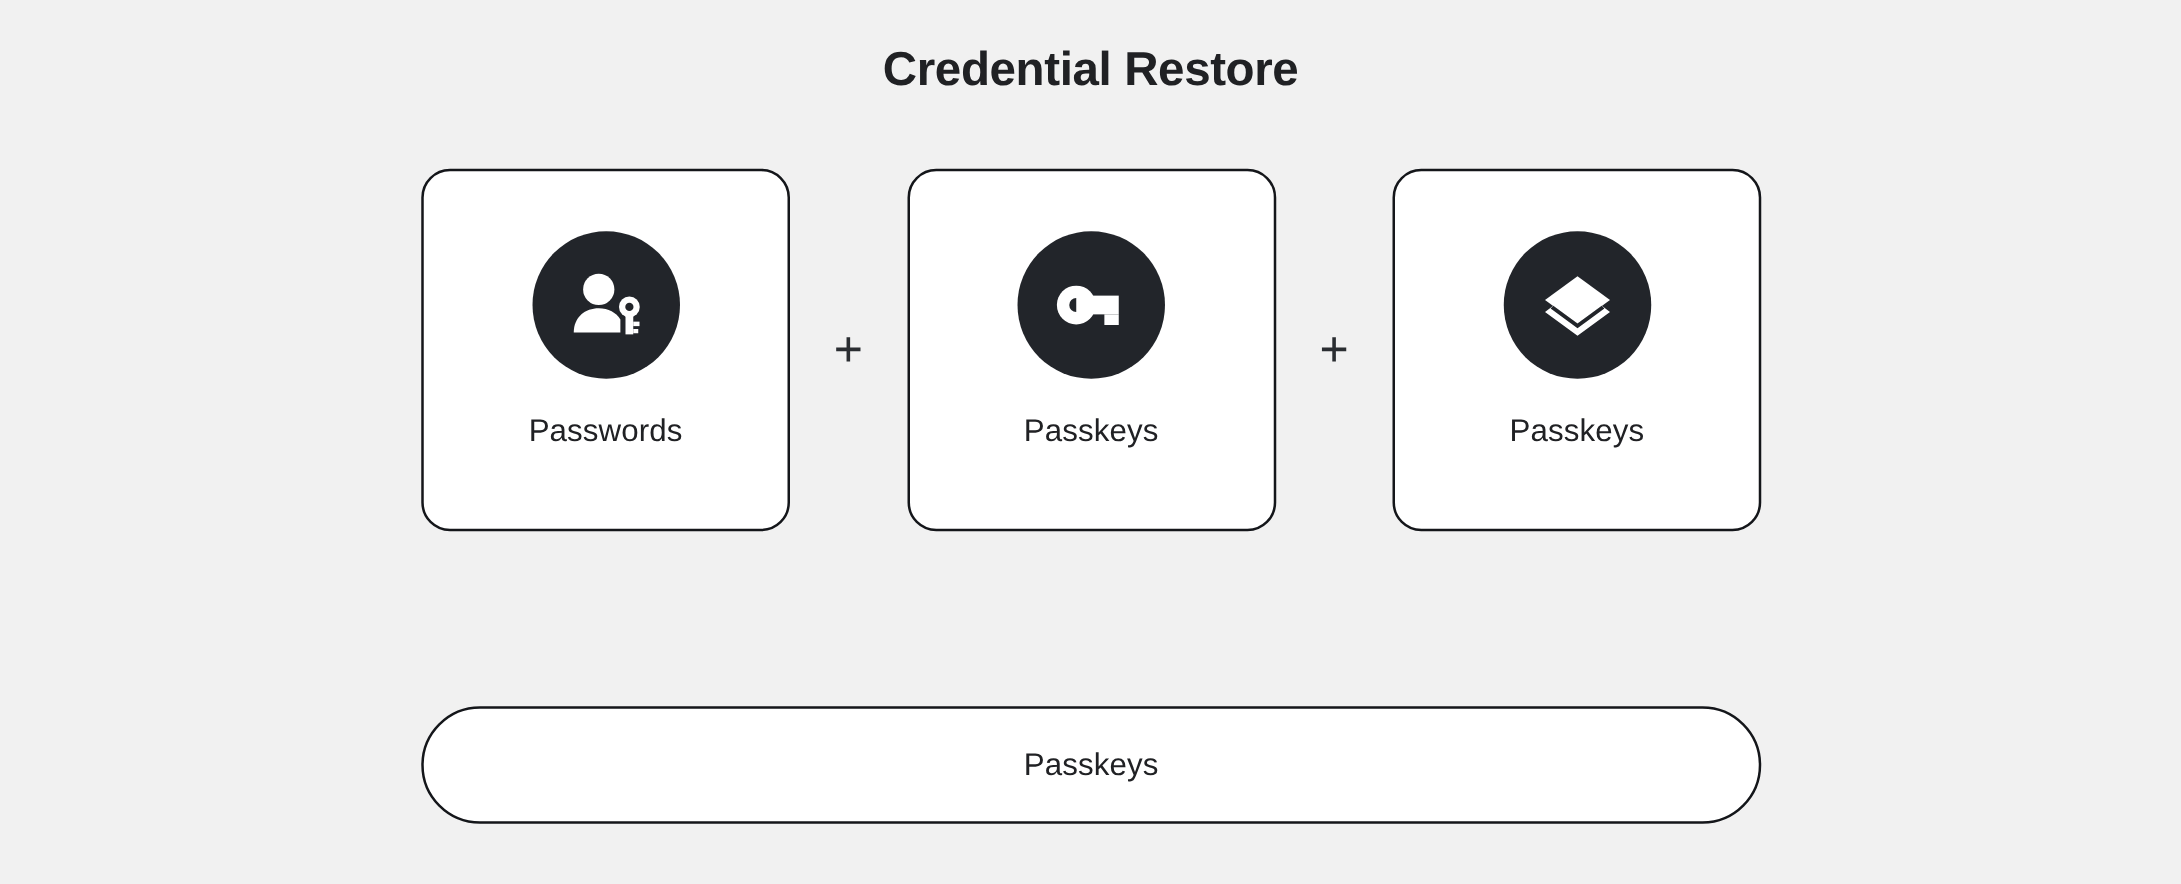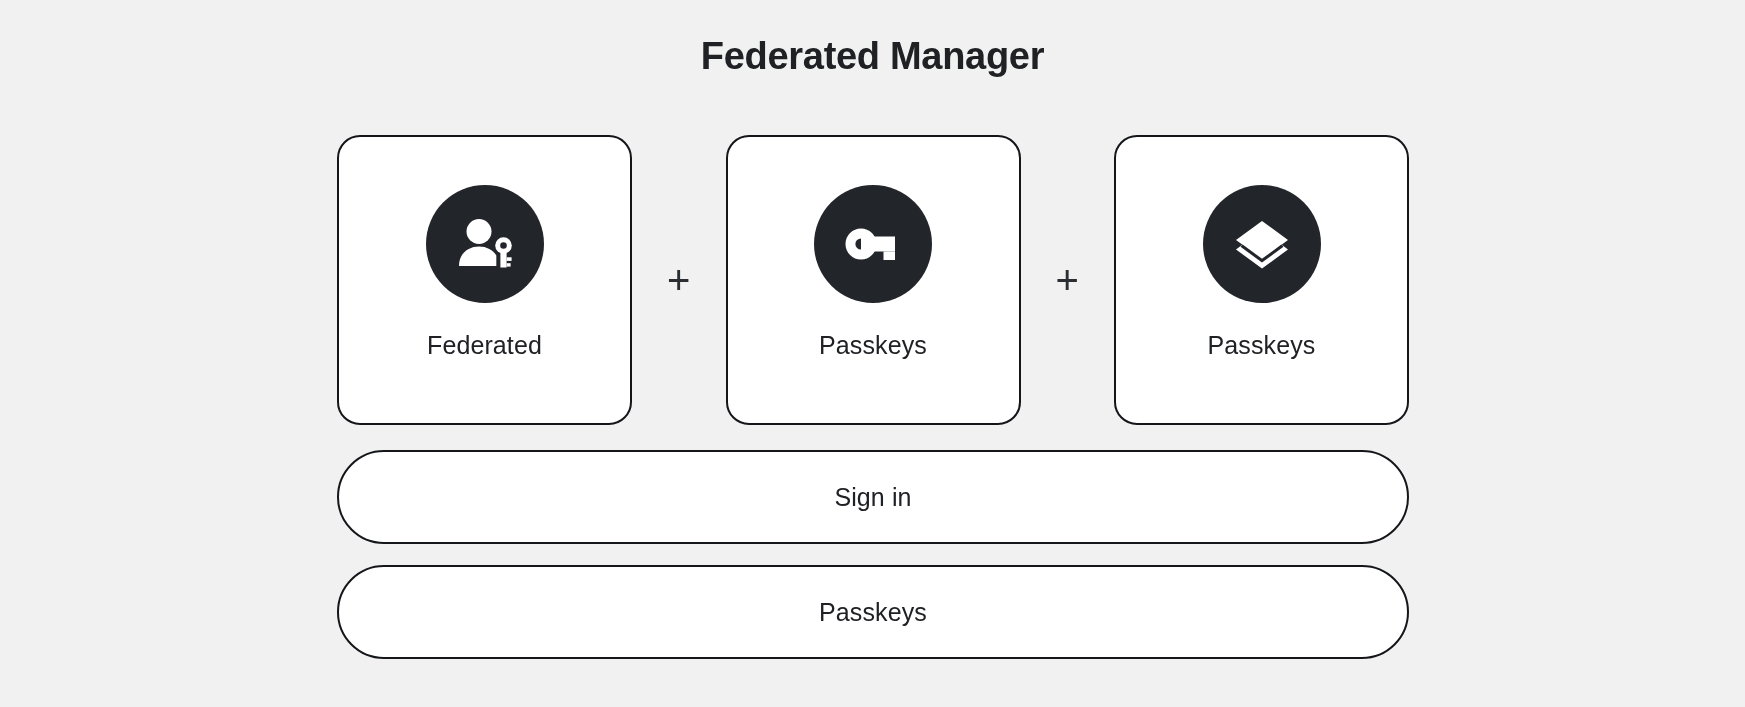--- a/index.html
+++ b/index.html
@@ -120,42 +120,42 @@
   }
 
   #signin-btn { top: 450px; }
   #restore-btn { top: 565px; }
 </style>
 </head>
 <body>
 
 <div class="screen">
 
-  <div class="page-title">Federated Manager</div>
+  <div class="page-title">Credential Restore</div>
 
   <div class="card-row">
 
     <div class="cred-card">
       <div class="icon-circle">
         <svg width="72" height="72" viewBox="0 0 72 72" aria-hidden="true">
 
           <circle cx="30" cy="23.5" r="12.5" fill="#ffffff"></circle>
 
           <path d="M10 58 C10 45.5 19.2 38.5 30 38.5 C37.6 38.5 44.1 41.9 47.3 47.6 L47.3 58 Z" fill="#ffffff"></path>
 
           <circle cx="54.5" cy="37.5" r="8.3" fill="#ffffff"></circle>
           <circle cx="54.5" cy="37.5" r="3.3" fill="#22252a"></circle>
 
           <rect x="51.4" y="44.5" width="6.2" height="15" fill="#ffffff"></rect>
 
           <rect x="57.6" y="49.3" width="5" height="3.6" fill="#ffffff"></rect>
           <rect x="57.6" y="55.2" width="4" height="3.4" fill="#ffffff"></rect>
         </svg>
       </div>
-      <div class="card-label">Federated</div>
+      <div class="card-label">Passwords</div>
     </div>
 
     <div class="plus-sep">+</div>
 
     <div class="cred-card">
       <div class="icon-circle">
         <svg width="72" height="72" viewBox="0 0 72 72" aria-hidden="true">
 
           <circle cx="24" cy="36" r="15.5" fill="#ffffff"></circle>
           <circle cx="24" cy="36" r="5.6" fill="#22252a"></circle>
@@ -179,17 +179,16 @@
           <path d="M36 60.5 L10 41.5 L16.6 36.6 L36 50.8 L55.4 36.6 L62 41.5 Z" fill="#ffffff"></path>
 
           <path d="M36 54.5 L14.5 38.8 L16.6 36.6 L36 50.8 L55.4 36.6 L57.5 38.8 Z" fill="#22252a"></path>
         </svg>
       </div>
       <div class="card-label">Passkeys</div>
     </div>
 
   </div>
 
-  <div class="pill-btn" id="signin-btn">Sign in</div>
 
   <div class="pill-btn" id="restore-btn">Passkeys</div>
 
 </div>
 
 </body></html>

